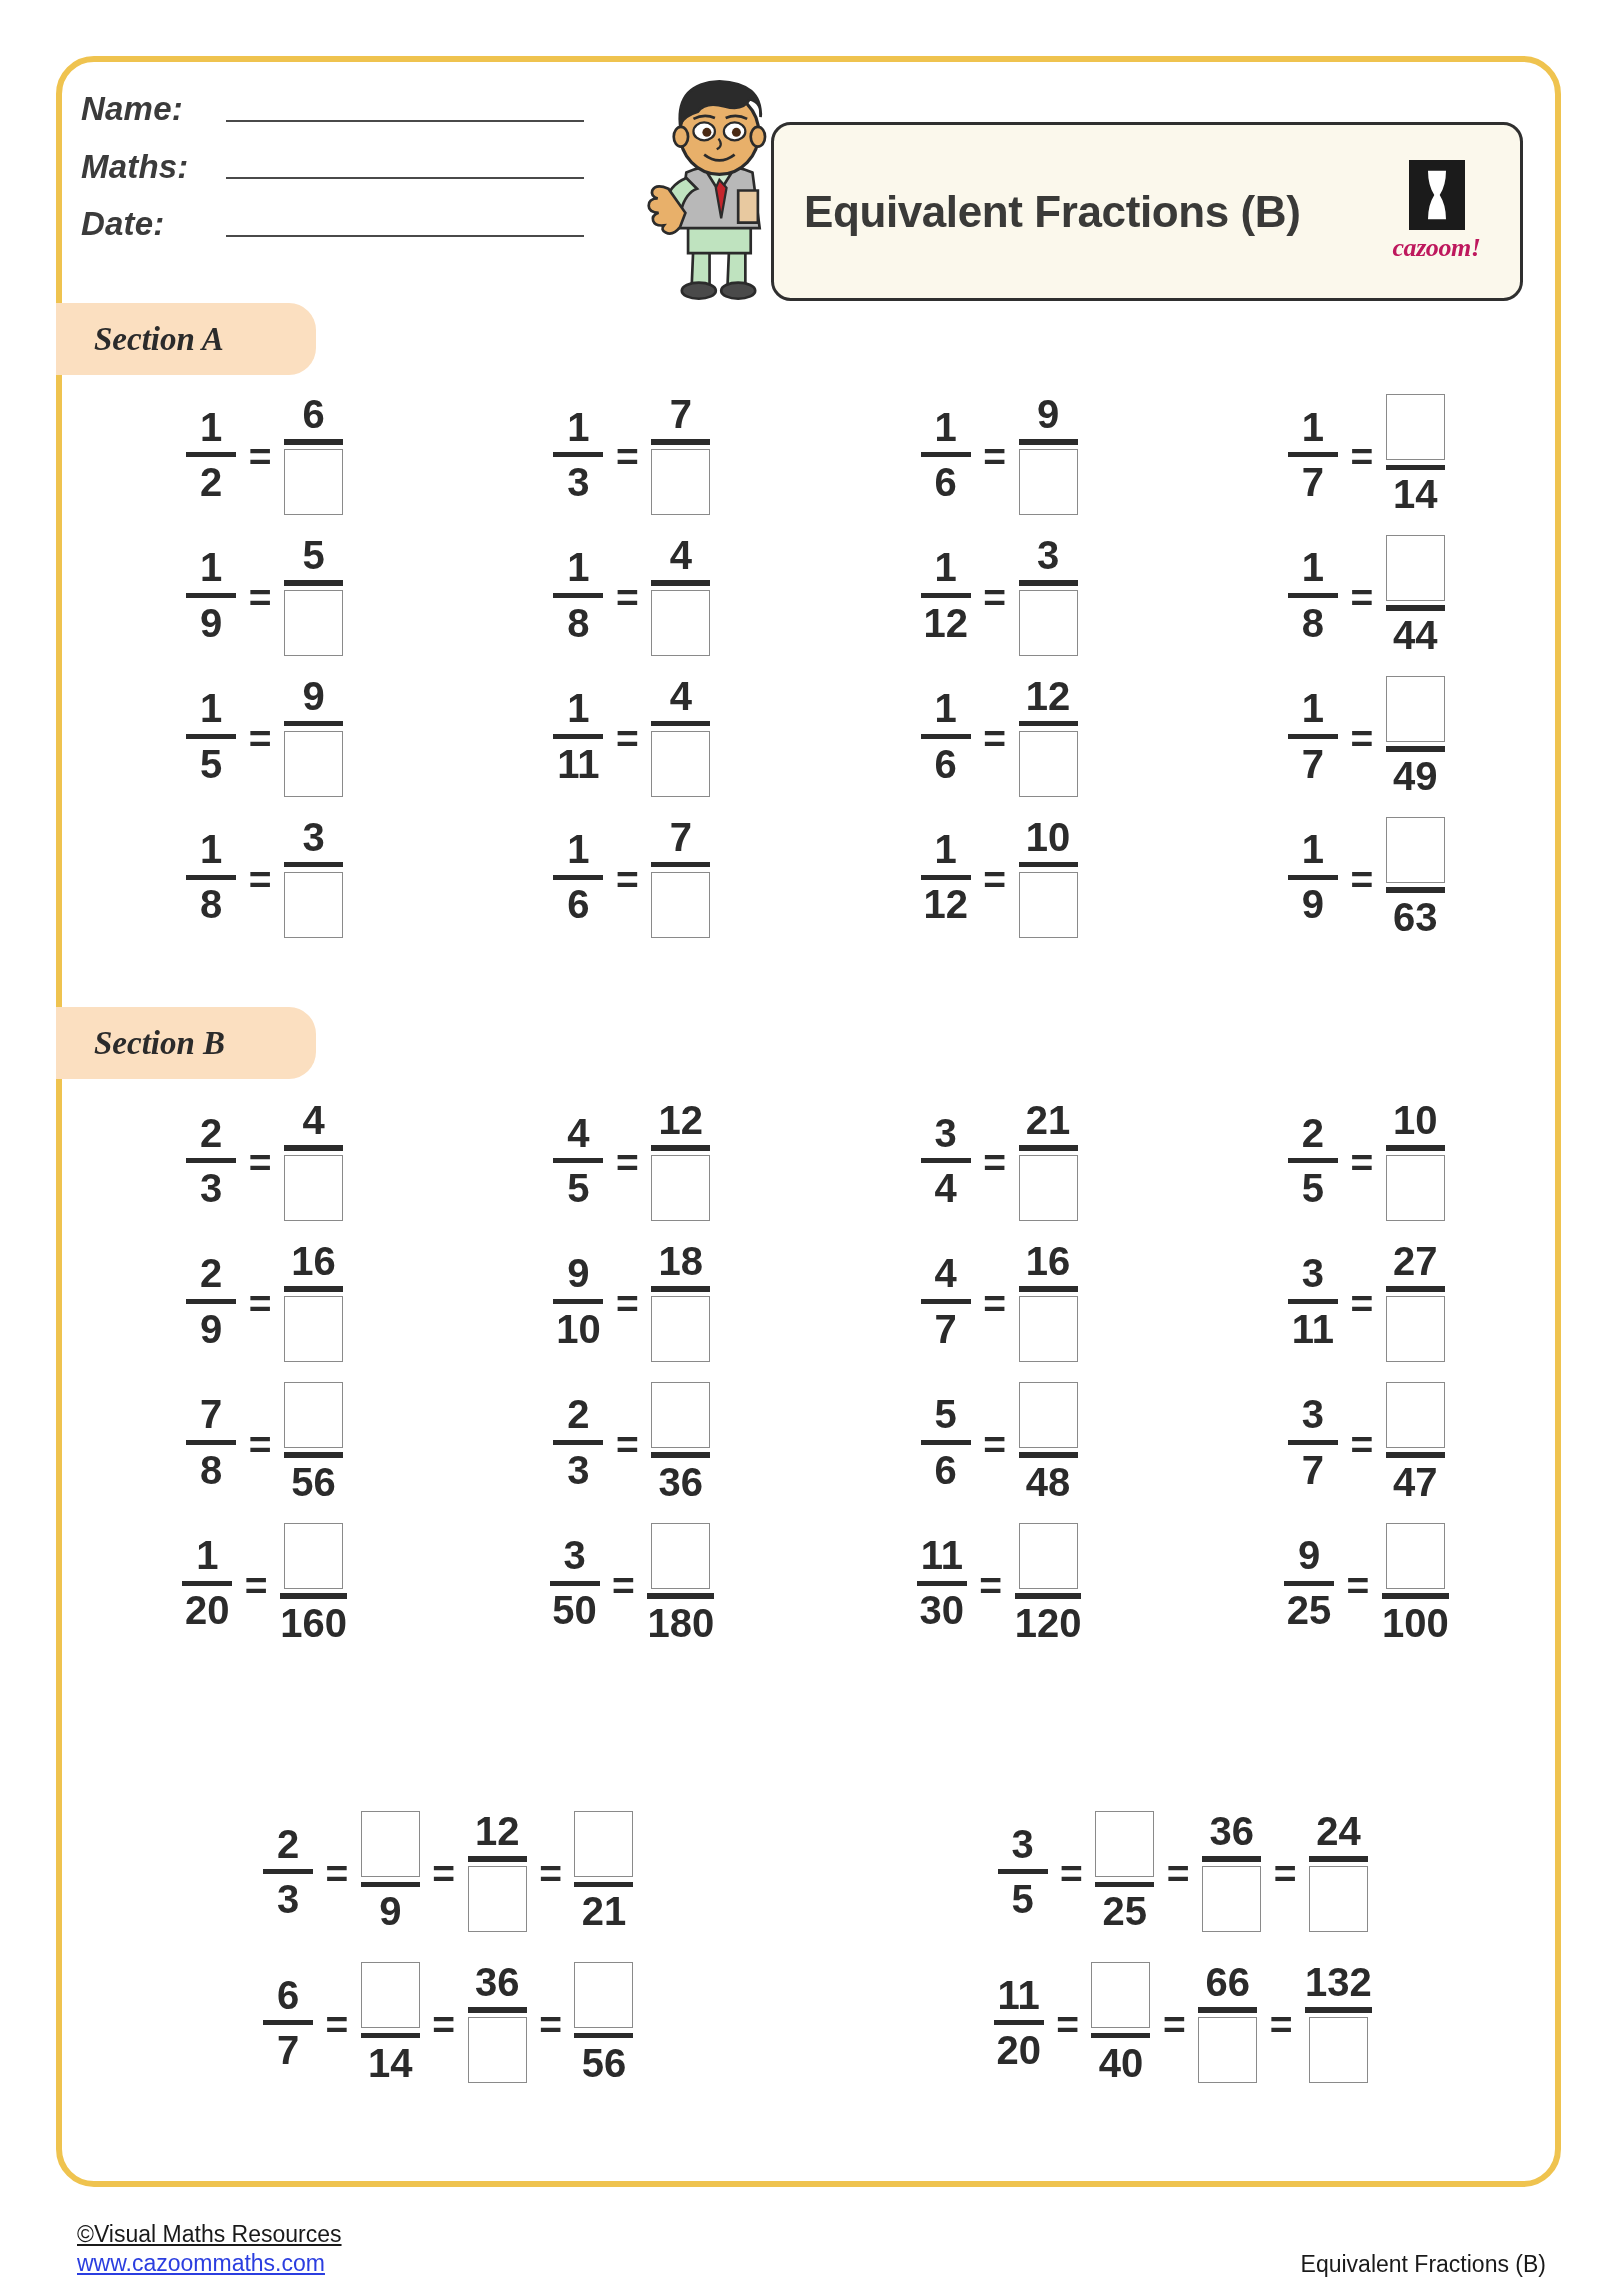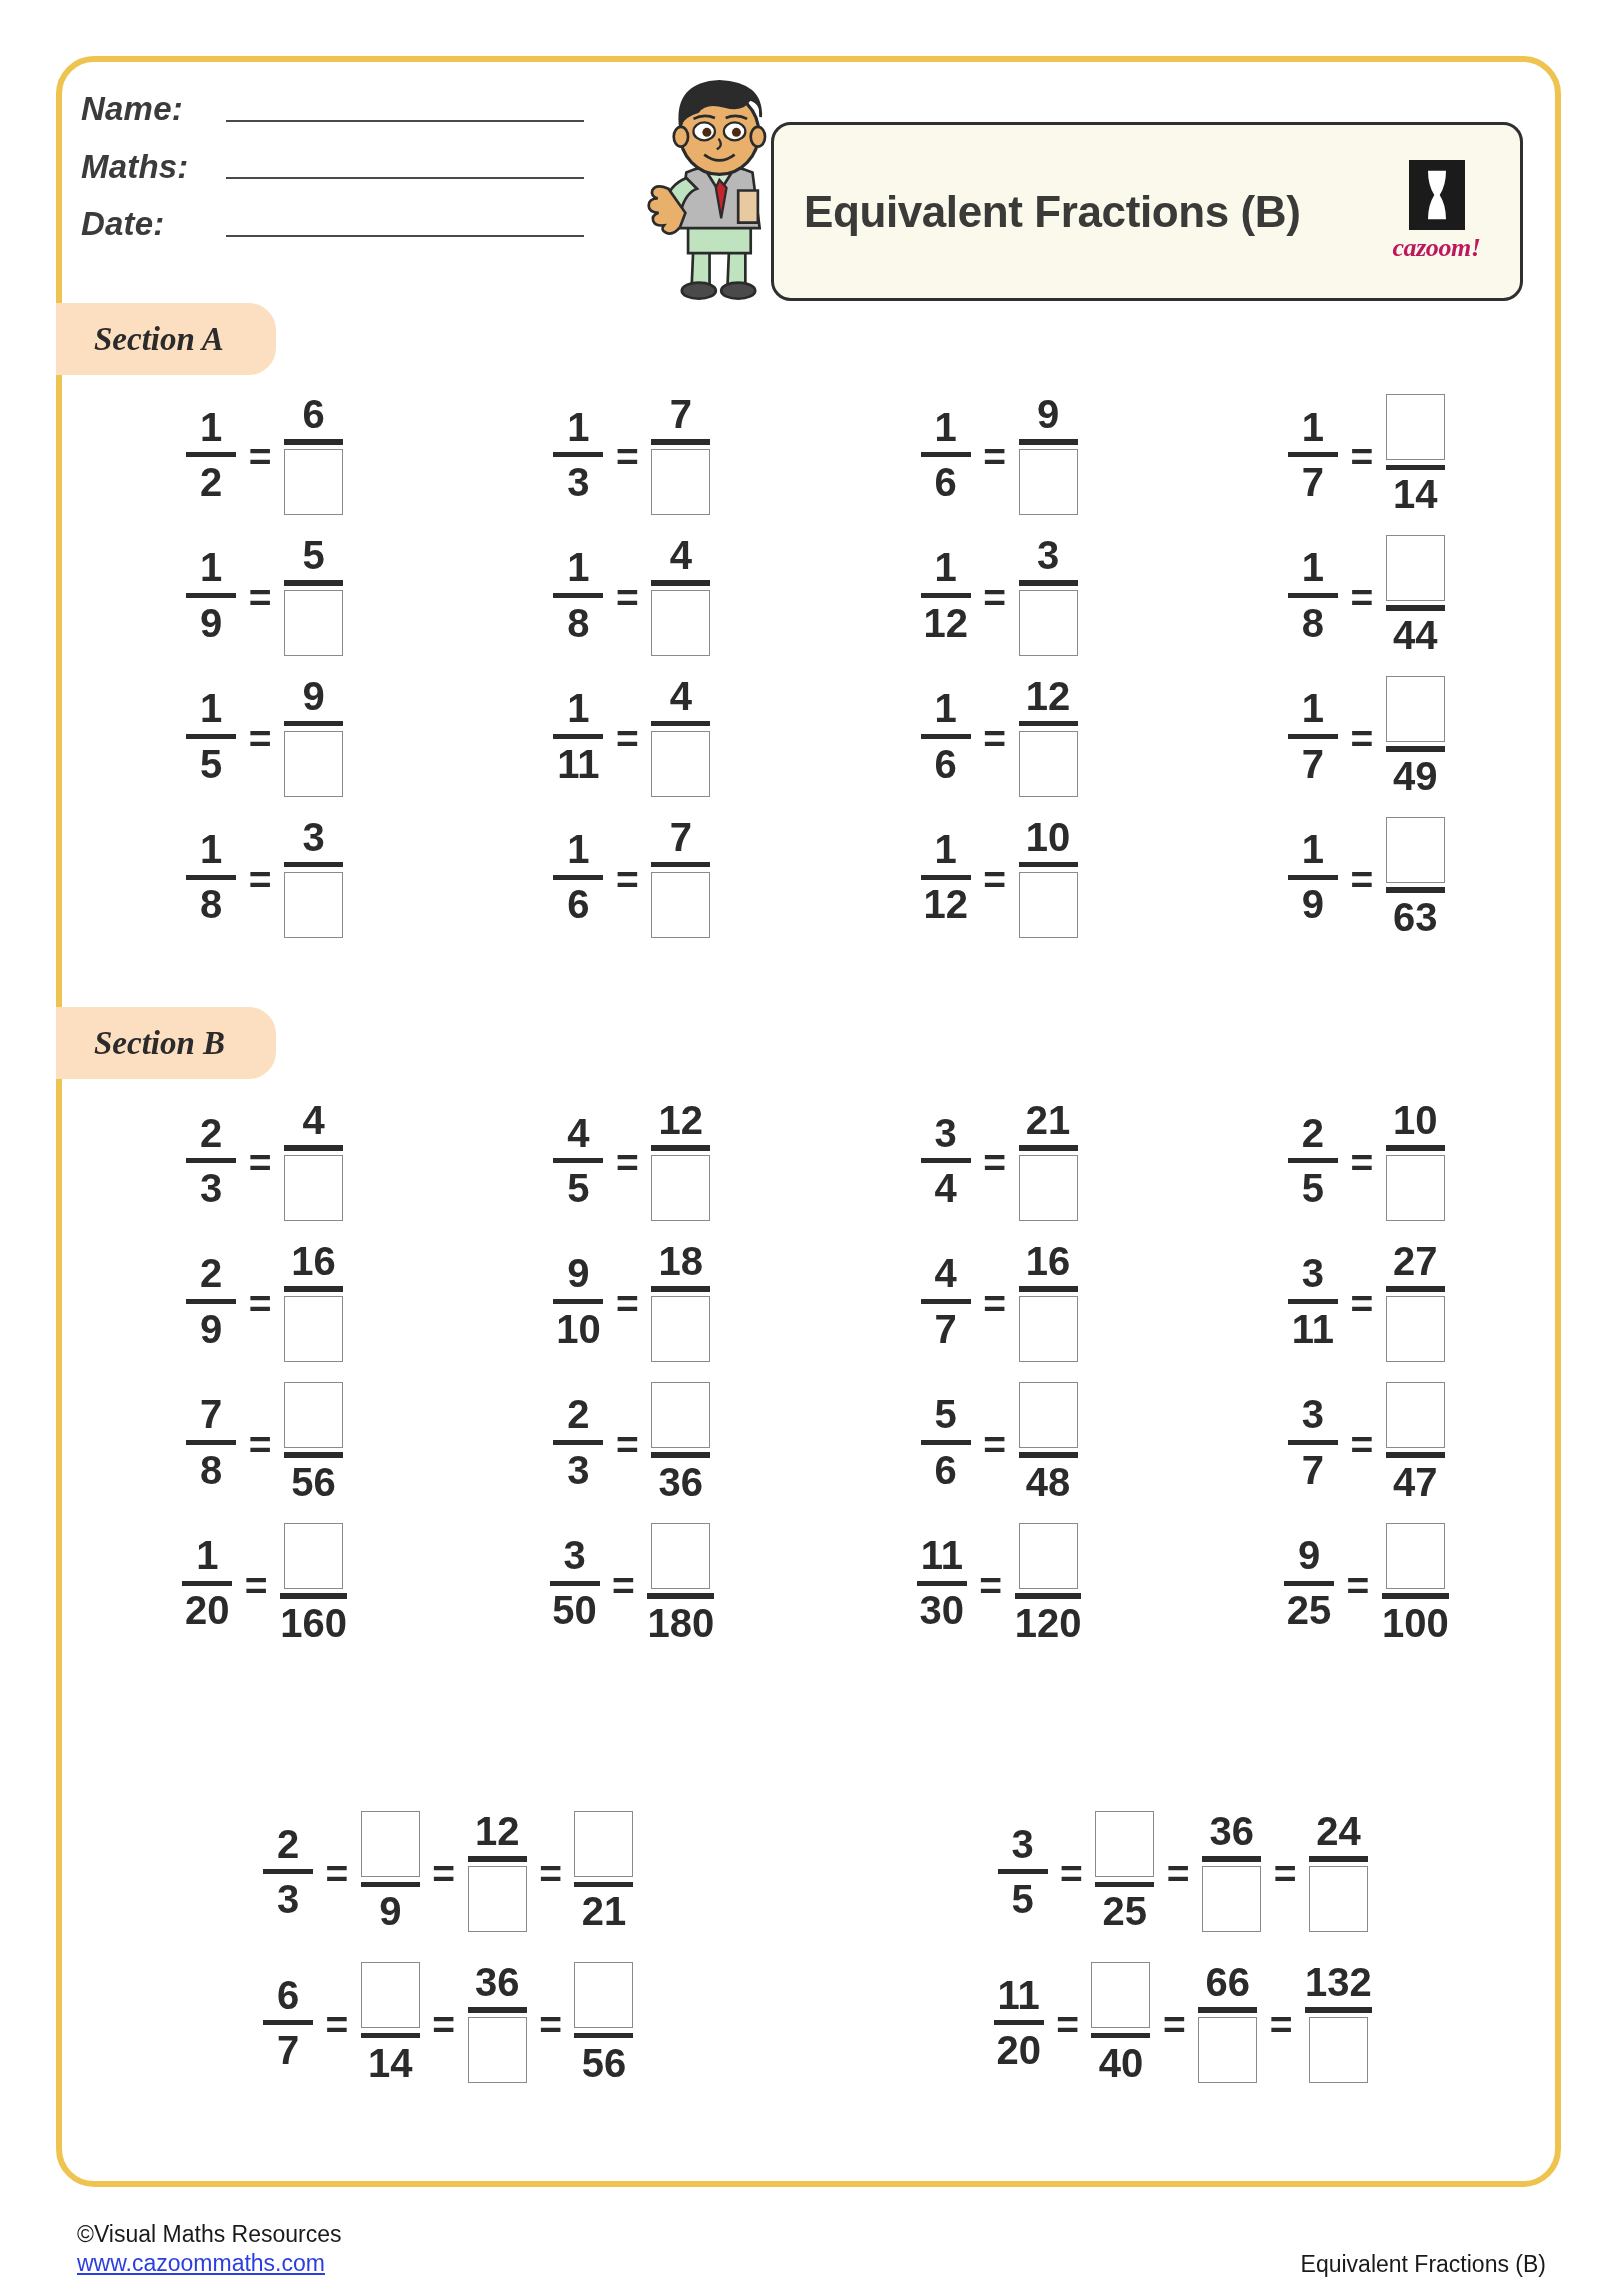--- a/index.html
+++ b/index.html
@@ -65,21 +65,21 @@
   }
   .logo-word {
     font-family: "Liberation Serif", serif;
     font-weight: bold; font-style: italic;
     font-size: 26px; color: #be185d; margin-top: 2.7px; letter-spacing: -0.4px;
   }
 
   
   .section-head {
     position: absolute; left: 56px;
-    height: 72px; width: 220px;
+    height: 72px; width: 260px;
     background: #FBDFC0;
     border-top-right-radius: 27px; border-bottom-right-radius: 27px;
     display: flex; align-items: center; padding-left: 38px;
   }
   .section-head span {
     font-family: "Liberation Serif", serif;
     font-style: italic; font-weight: bold;
     font-size: 33px; color: #2b2b2b;
   }
 
@@ -116,21 +116,21 @@
     width: 59px; height: 66px;
     border: 1.8px solid #8a8a8a;
     background: #ffffff;
   }
   
   .frac .box { display: block; }
 
   
   .footer { position: absolute; left: 77px; top: 2221px; width: 1469px; }
   .foot-left { position: absolute; left: 0; top: 0; }
-  .foot-line1 { font-size: 23px; color: #1a1a1a; }
+  .foot-line1 { font-size: 23px; color: #1a1a1a; text-decoration: underline; }
   .foot-link {
     font-size: 23px; color: #2b3ee0;
     text-decoration: underline; display: block; margin-top: 2px;
   }
   .foot-right {
     position: absolute; right: 0; top: 30px;
     font-size: 23px; color: #1a1a1a;
   }
 </style>
 </head>

